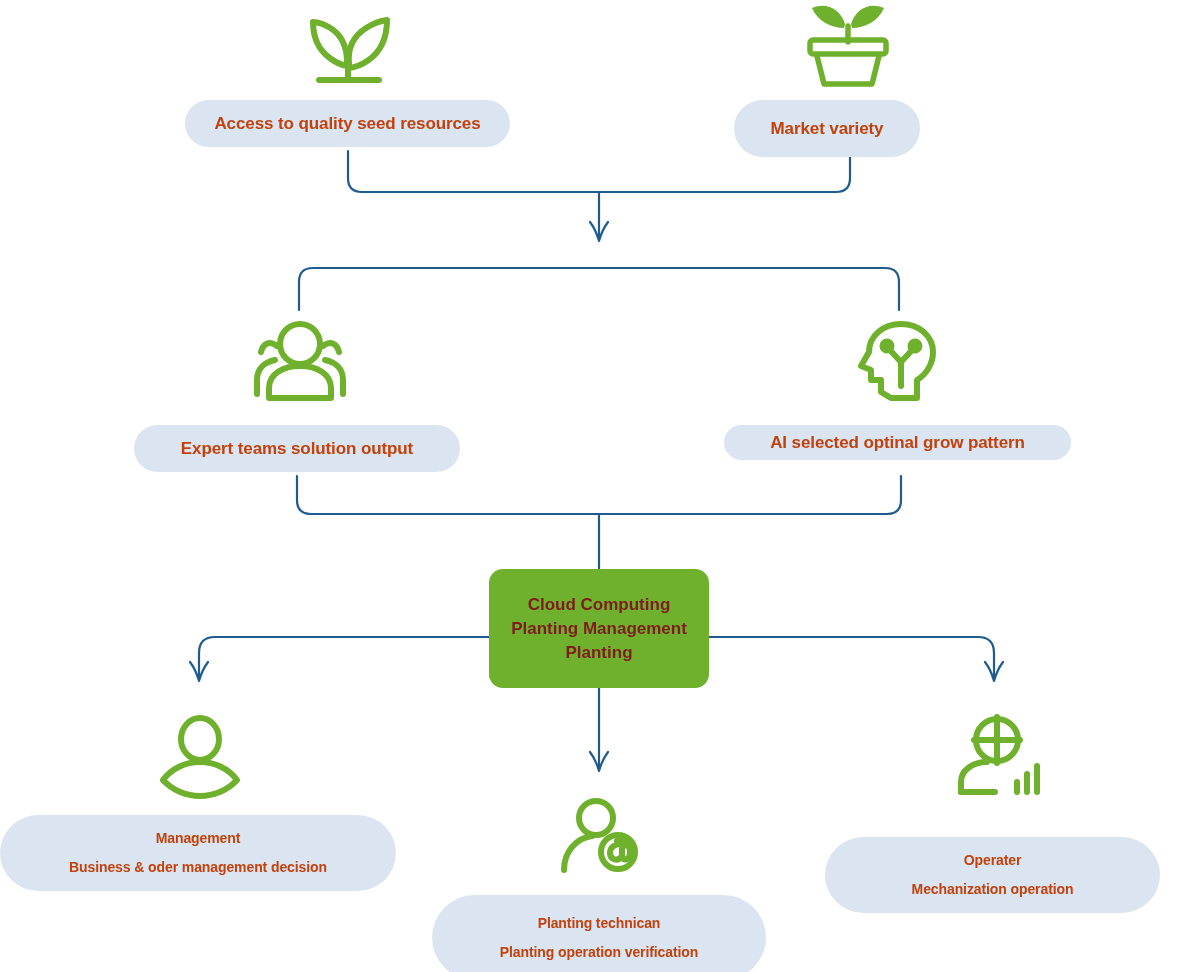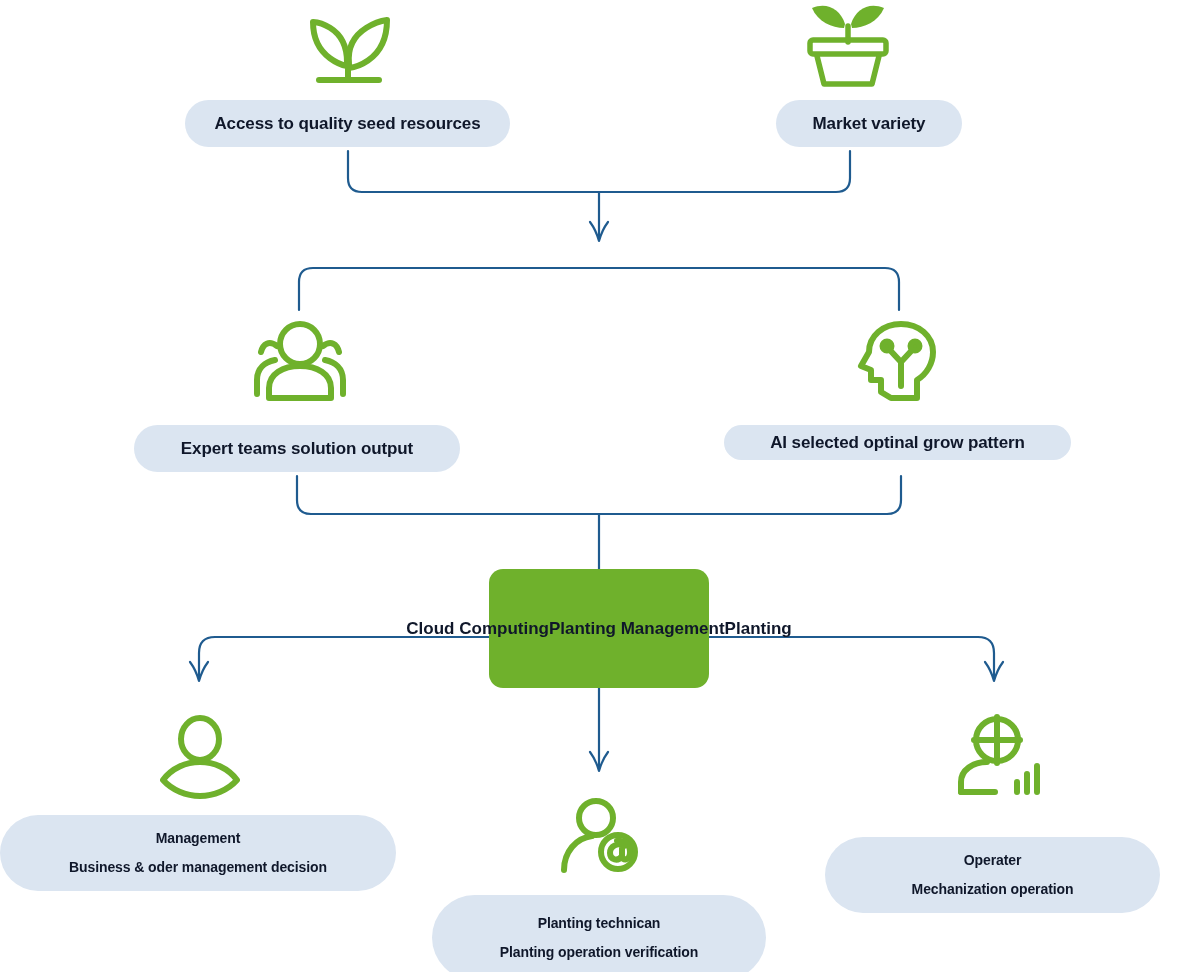--- a/index.html
+++ b/index.html
@@ -28,21 +28,21 @@
   }
   
   .pill {
     position: absolute;
     display: flex;
     flex-direction: column;
     align-items: center;
     justify-content: center;
     background: #dbe5f1;
     border-radius: 999px;
-    color: #0f172a;
+    color: #c2410c;
     font-weight: bold;
     letter-spacing: -0.1px;
     text-align: center;
     box-sizing: border-box;
   }
   .pill .line {
     display: block;
     white-space: nowrap;
   }
   .pill.one-line {
@@ -50,26 +50,26 @@
   }
   .pill.two-line {
     font-size: 14px;
     line-height: 29px;
   }
   
   .core {
     position: absolute;
     background: #6fb12c;
     border-radius: 14px;
-    color: #0f172a;
+    color: #7f1d1d;
     font-weight: bold;
     font-size: 17px;
     line-height: 24px;
     display: flex;
-    flex-direction: row;
+    flex-direction: column;
     align-items: center;
     justify-content: center;
     text-align: center;
     box-sizing: border-box;
   }
   .core .line { display: block; white-space: nowrap; }
   
   .icon {
     position: absolute;
     display: block;
@@ -164,21 +164,21 @@
       <path d="M6,80 L6,70 C6,58 18,50 32,50"></path>
       <path d="M6,80 L40,80"></path>
       <path d="M62,80 L62,70 M72,80 L72,62 M82,80 L82,54"></path>
     </g>
   </svg>
 
   <div class="pill one-line" style="left:185px; top:100px; width:325px; height:47px;">
     <span class="line">Access to quality seed resources</span>
   </div>
 
-  <div class="pill one-line" style="left:776px; top:100px; width:186px; height:47px;">
+  <div class="pill one-line" style="left:734px; top:100px; width:186px; height:57px;">
     <span class="line">Market variety</span>
   </div>
 
   <div class="pill one-line" style="left:134px; top:425px; width:326px; height:47px;text-align:right;">
     <span class="line">Expert teams solution output</span>
   </div>
 
   <div class="pill one-line" style="left:724px; top:425px; width:347px; height:35px;">
     <span class="line">AI selected optinal grow pattern</span>
   </div>

